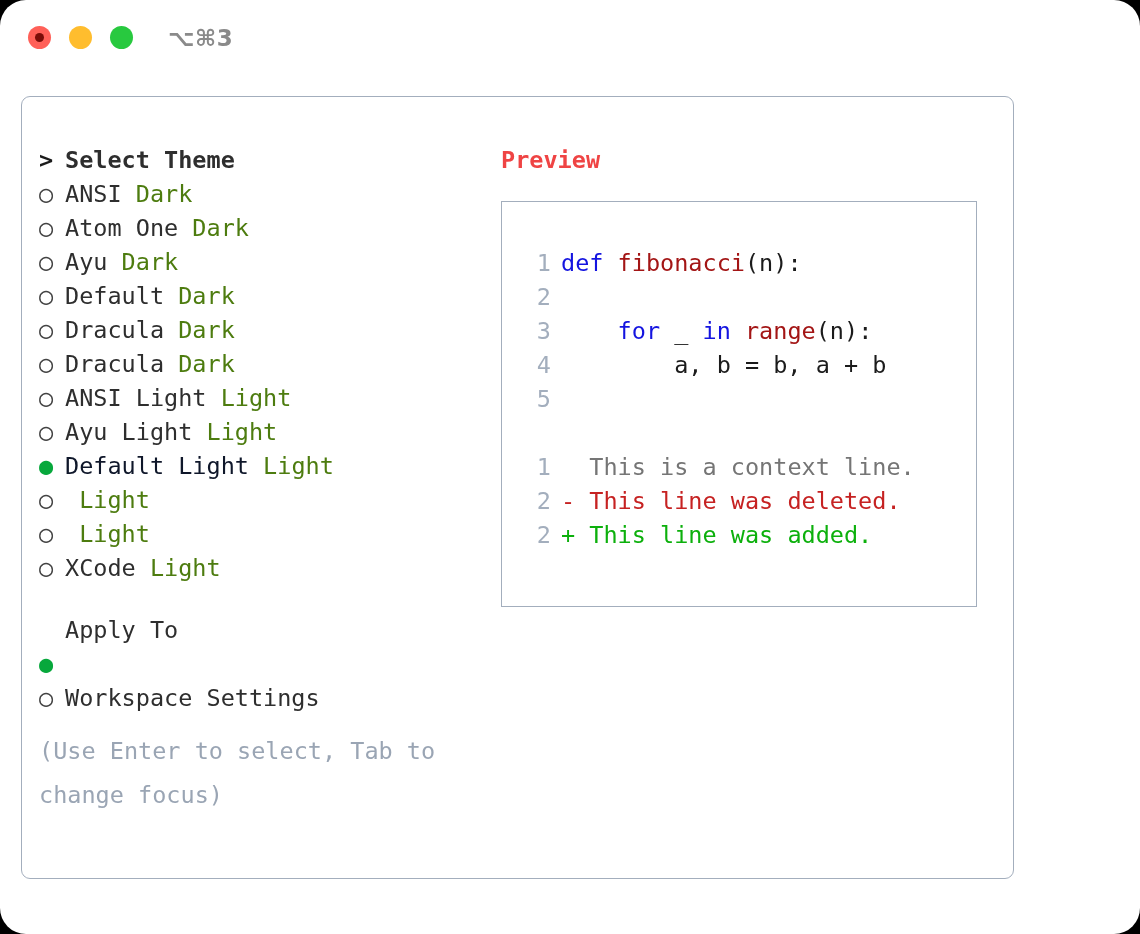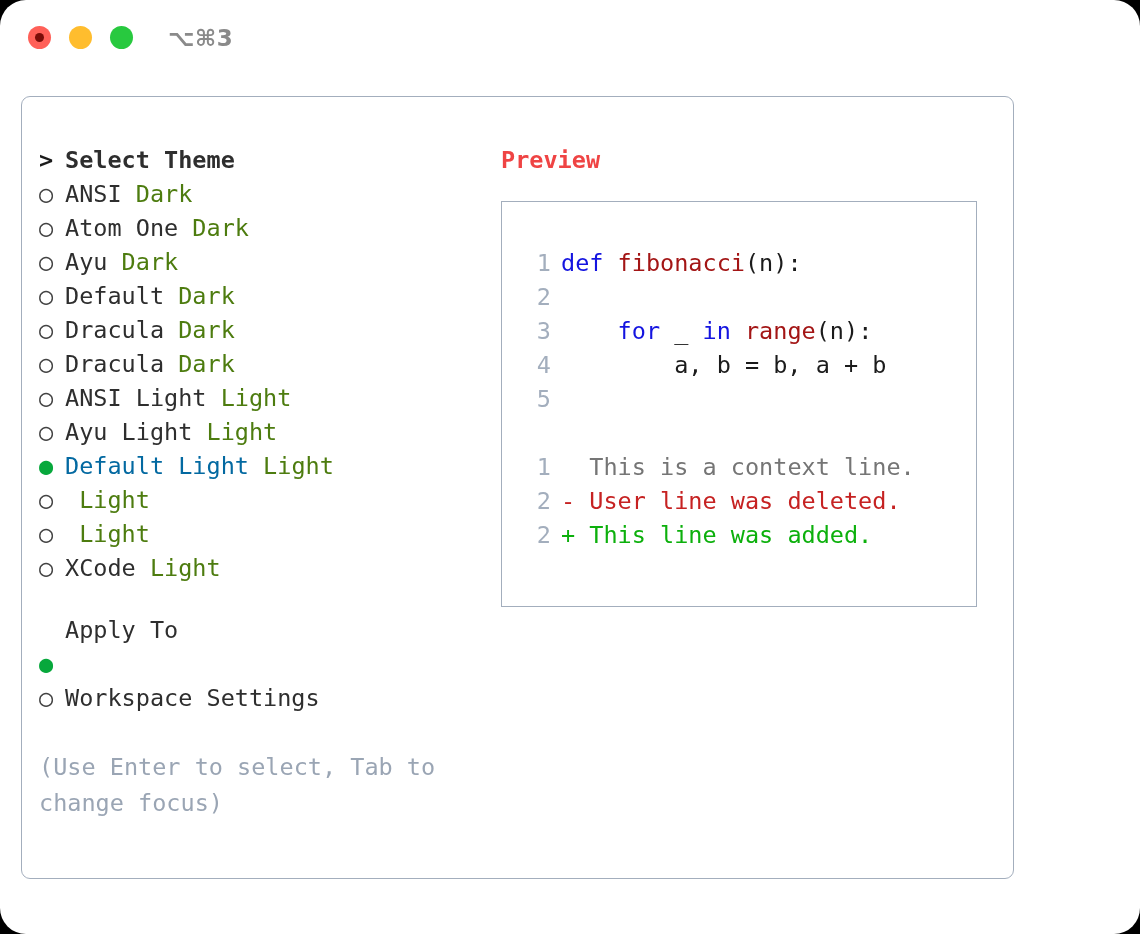--- a/index.html
+++ b/index.html
@@ -102,28 +102,28 @@
     font-size: 23.5px;
     color: #2e2e2e;
   }
   .marker.dot-on  { color: #07a83c; }
   .marker.dot-off { color: #444444; }
 
   .row.header { font-weight: 700; color: #1b1b1b; }
   .row.header .marker { font-weight: 700; color: #1b1b1b; }
 
   .label        { color: #2e2e2e; }
-  .label.sel    { color: #0369a1; }
+  .label.sel    { color: #0f172a; }
   .meta         { color: #4d7c0f; }
   .spacer-md { height: 28px; }
 
   #hint {
-    margin-top: 34px;
-    font-size: 23.5px;
-    line-height: 36px;
+    margin-top: 14px;
+    font-size: 23.5px;
+    line-height: 44px;
     color: #9aa5b4;
     width: 420px;
   }
 
   
   #right {
     position: absolute;
     left: 479px; top: 46px;
     width: 490px;
   }
@@ -230,20 +230,20 @@
         <div id="code-block">
             <div class="code-line"><span class="ln">1</span><span class="code-text"><span class="kw">def </span><span class="fn">fibonacci</span><span class="plain">(n):</span></span></div>
             <div class="code-line"><span class="ln">2</span></div>
             <div class="code-line"><span class="ln">3</span><span class="code-text"><span class="plain">    </span><span class="kw">for</span><span class="plain"> _ </span><span class="kw">in</span><span class="plain"> </span><span class="fn">range</span><span class="plain">(n):</span></span></div>
             <div class="code-line"><span class="ln">4</span><span class="code-text"><span class="plain">        a, b = b, a + b</span></span></div>
             <div class="code-line"><span class="ln">5</span></div>
           </div>
         <div class="gap-line"></div>
         <div id="diff-block">
             <div class="code-line"><span class="ln">1</span><span class="ctx"> </span><span class="ctx"> This is a context line.</span></div>
-            <div class="code-line"><span class="ln">2</span><span class="del">-</span><span class="del"> User line was deleted.</span></div>
+            <div class="code-line"><span class="ln">2</span><span class="del">-</span><span class="del"> This line was deleted.</span></div>
             <div class="code-line"><span class="ln">2</span><span class="add">+</span><span class="add"> This line was added.</span></div>
           </div>
       </div>
     </div>
 
   </div>
 </div>
 
 </body></html>

